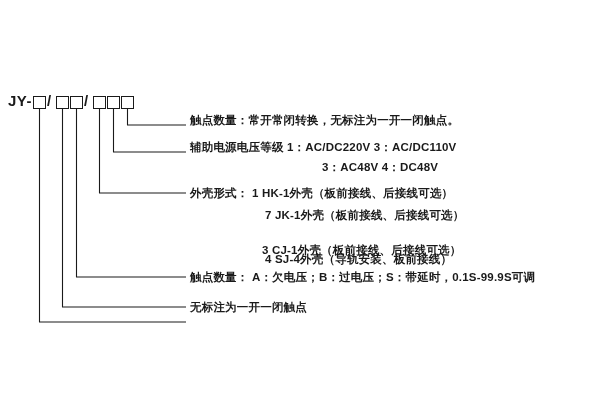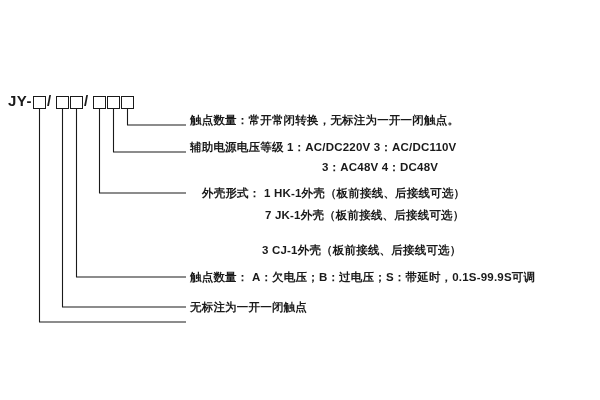--- a/index.html
+++ b/index.html
@@ -85,21 +85,22 @@
     <polyline points="62.5,109 62.5,307 186,307" fill="none" stroke="#1a1a1a" stroke-width="1.1"></polyline>
 
     <polyline points="39.5,109 39.5,322 186,322" fill="none" stroke="#1a1a1a" stroke-width="1.1"></polyline>
   </svg>
 
   <div class="text-line bold" style="left:190px; top:113px;">触点数量：常开常闭转换，无标注为一开一闭触点。</div>
 
   <div class="text-line bold" style="left:190px; top:140px;">辅助电源电压等级  1：AC/DC220V      3：AC/DC110V</div>
   <div class="text-line bold" style="left:322px; top:160px;text-align:center;">3：AC48V            4：DC48V</div>
 
-  <div class="text-line bold" style="left:190px; top:186px;margin-left:12px;">外壳形式：  1   HK-1外壳（板前接线、后接线可选）</div>
+  <div class="text-line bold" style="left:190px; top:186px;">外壳形式：  1   HK-1外壳（板前接线、后接线可选）</div>
   <div class="text-line bold" style="left:265px; top:208px;">7   JK-1外壳（板前接线、后接线可选）</div>
   <div class="text-line bold" style="left:262px; top:230px;margin-top:13px;">3   CJ-1外壳（板前接线、后接线可选）</div>
+  <div class="text-line bold" style="left:265px; top:252px;">4   SJ-4外壳（导轨安装、板前接线）</div>
 
   <div class="text-line bold" style="left:190px; top:270px;">触点数量：  A：欠电压；B：过电压；S：带延时，0.1S-99.9S可调</div>
 
   <div class="text-line bold" style="left:190px; top:300px;">无标注为一开一闭触点</div>
 
 </div>
 
 </body></html>

